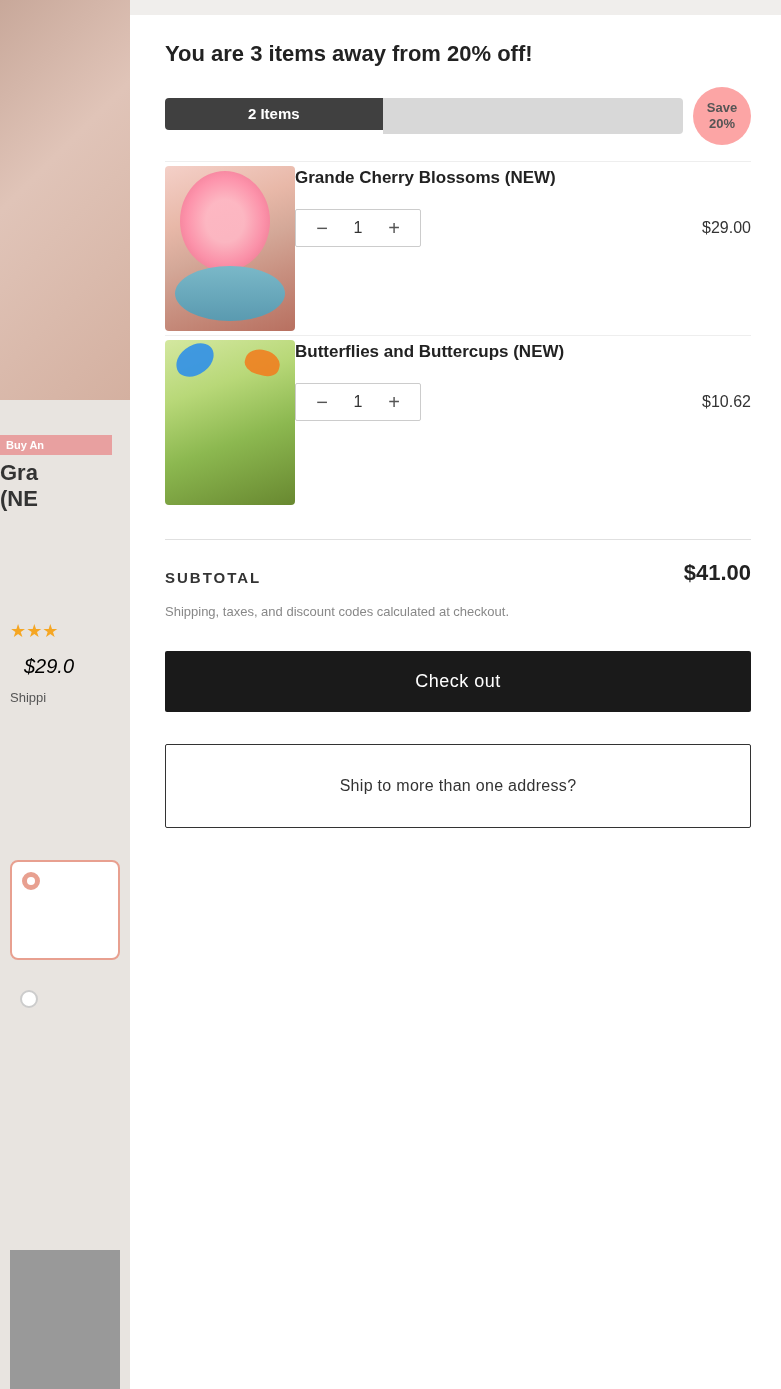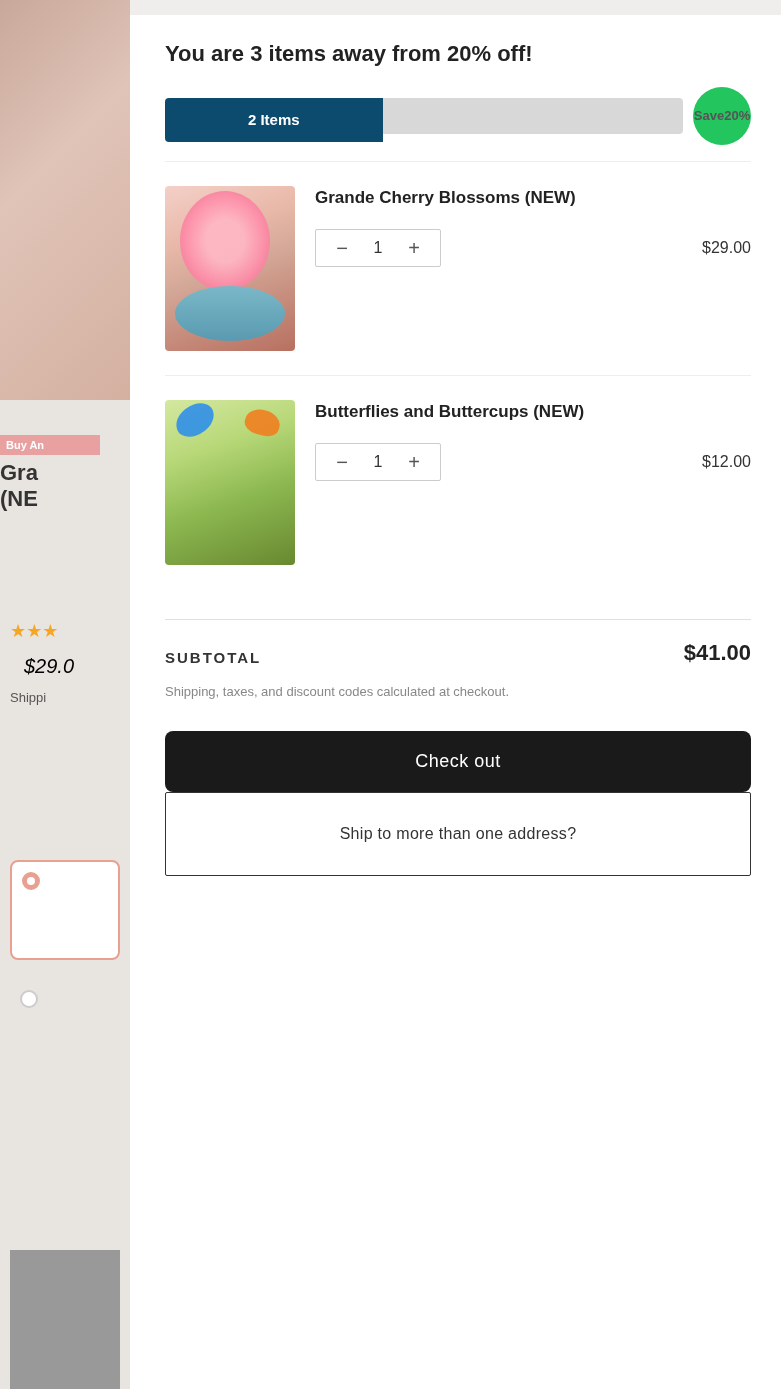--- a/index.html
+++ b/index.html
@@ -32,21 +32,21 @@
 
     .bg-banner {
       position: absolute;
       top: 435px;
       left: 0;
       background: #e8a0a0;
       color: white;
       font-size: 11px;
       font-weight: bold;
       padding: 4px 6px;
-      width: 100px;
+      width: 112px;
     }
 
     .bg-product-title {
       position: absolute;
       top: 460px;
       left: 0;
       font-size: 22px;
       font-weight: bold;
       color: #333;
       line-height: 1.2;
@@ -169,22 +169,22 @@
       flex: 1;
       height: 36px;
       display: flex;
       border-radius: 4px;
       overflow: visible;
       position: relative;
     }
 
     .progress-filled {
       width: 42%;
-      height: 44px;
-      background: #0c4a6e;
+      height: 32px;
+      background: #404040;
       border-radius: 4px 0 0 4px;
       display: flex;
       align-items: center;
       justify-content: center;
       text-align: right;
     }
 
     .progress-label {
       color: white;
       font-size: 15px;
@@ -207,23 +207,23 @@
       width: 20%;
       height: 36px;
       background: #d8d8d8;
       border-radius: 0 4px 4px 0;
     }
 
     .save-badge {
       width: 58px;
       height: 58px;
       border-radius: 50%;
-      background: #22c55e;
-      display: flex;
-      flex-direction: row;
+      background: #fca5a5;
+      display: flex;
+      flex-direction: column;
       align-items: center;
       justify-content: center;
       margin-left: 10px;
       flex-shrink: 0;
       text-align: center;
     }
 
     .save-badge-text {
       font-size: 13px;
       color: #555;
@@ -236,23 +236,22 @@
       color: #555;
       font-style: italic;
       margin-bottom: 25px;
       line-height: 1.5;
     }
 
     
     .cart-item {
       display: flex;
       align-items: flex-start;
-      padding: 24px 0;
+      padding: 4px 0;
       border-top: 1px solid #eee;
-      gap: 20px;
       justify-content: space-between;
     }
 
     .item-image {
       width: 130px;
       height: 165px;
       border-radius: 4px;
       overflow: hidden;
       flex-shrink: 0;
     }
@@ -404,22 +403,22 @@
     .checkout-btn {
       width: 100%;
       padding: 20px;
       background: #1a1a1a;
       color: white;
       border: none;
       font-size: 18px;
       font-weight: 500;
       cursor: pointer;
       letter-spacing: 0.5px;
-      margin-bottom: 0;
-      border-radius: 8px;
+      margin-bottom: 32px;
+      border-radius: 2px;
     }
 
     .ship-btn {
       width: 100%;
       padding: 32px;
       background: white;
       color: #333;
       border: 1.5px solid #333;
       font-size: 16px;
       font-weight: 500;
@@ -497,21 +496,21 @@
       <div class="butterflies-img"></div>
     </div>
     <div class="item-details">
       <div class="item-name">Butterflies and Buttercups (NEW)</div>
       <div class="qty-price-row">
         <div class="qty-controls">
           <button class="qty-btn">−</button>
           <span class="qty-value">1</span>
           <button class="qty-btn">+</button>
         </div>
-        <span class="item-price">$12.00</span>
+        <span class="item-price">$10.62</span>
       </div>
     </div>
   </div>
 
   
   <div class="divider"></div>
 
   
   <div class="subtotal-row">
     <span class="subtotal-label">SUBTOTAL</span>

